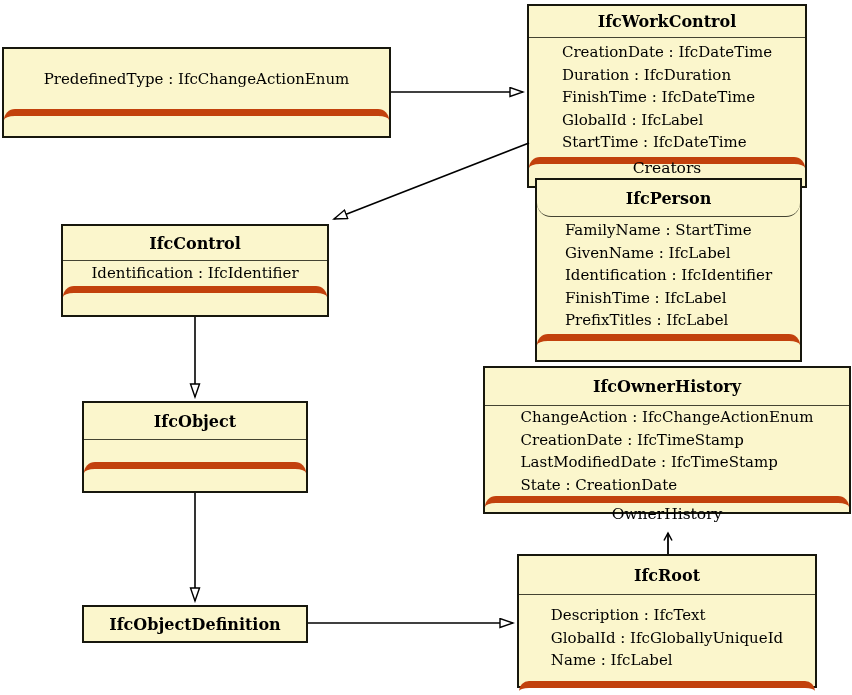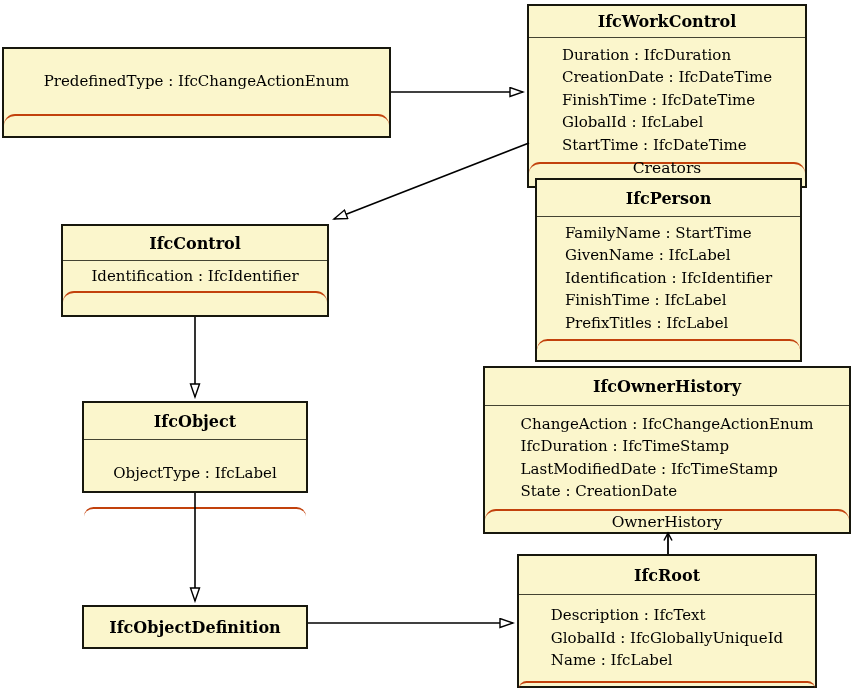--- a/index.html
+++ b/index.html
@@ -16,54 +16,54 @@
     font-weight:bold;font-size:16px;border-bottom:1px solid #444432;
     white-space:nowrap;flex:0 0 auto;
   }
   .uml-box.single .uml-title{border-bottom:none;flex:1;}
   .uml-attrs{
     flex:1;display:flex;flex-direction:column;justify-content:center;
     align-items:center;font-size:15px;
   }
   .attrs-inner{width:-moz-fit-content;width:fit-content;margin:0 auto;text-align:left;}
   .uml-attr{line-height:22.5px;white-space:nowrap;}
-  .uml-empty{border-top:2px solid #c2410c;flex:0 0 auto;border-radius:11px;}
+  .uml-empty{border-top:7px solid #c2410c;flex:0 0 auto;border-radius:11px;}
   .edge-label{
     position:absolute;font-size:15.5px;white-space:nowrap;
     transform:translate(-50%,-50%);z-index:3;background:transparent;
   }
   .wires{position:absolute;left:0;top:0;width:852px;height:695px;z-index:10;pointer-events:none;}
   
   #box-workcontrol{z-index:1;}
   #label-creators{z-index:2;}
   #box-person{z-index:4;}
 </style>
 </head>
 <body>
 
 <div class="canvas">
 
   <div class="uml-box" id="box-workcontrol" style="left:527px;top:4px;width:280px;height:184px;">
     <div class="uml-title" style="height:31px;">IfcWorkControl</div>
     <div class="uml-attrs">
       <div class="attrs-inner">
+        <div class="uml-attr">CreationDate : IfcDateTime</div>
         <div class="uml-attr">Duration : IfcDuration</div>
-        <div class="uml-attr">CreationDate : IfcDateTime</div>
         <div class="uml-attr">FinishTime : IfcDateTime</div>
         <div class="uml-attr">GlobalId : IfcLabel</div>
         <div class="uml-attr">StartTime : IfcDateTime</div>
       </div>
     </div>
     <div class="uml-empty" style="height:22px;"></div>
   </div>
 
   <div class="edge-label" id="label-creators" style="left:667px;top:168px;">Creators</div>
 
   <div class="uml-box" id="box-person" style="left:535px;top:178px;width:267px;height:184px;">
-    <div class="uml-title" style="height:36px;">IfcPerson</div>
+    <div class="uml-title" style="height:36px;border-radius:14px;">IfcPerson</div>
     <div class="uml-attrs">
       <div class="attrs-inner">
         <div class="uml-attr">FamilyName : StartTime</div>
         <div class="uml-attr">GivenName : IfcLabel</div>
         <div class="uml-attr">Identification : IfcIdentifier</div>
         <div class="uml-attr">FinishTime : IfcLabel</div>
         <div class="uml-attr">PrefixTitles : IfcLabel</div>
       </div>
     </div>
     <div class="uml-empty" style="height:19px;"></div>
@@ -83,44 +83,39 @@
     <div class="uml-attrs">
       <div class="attrs-inner">
         <div class="uml-attr">Identification : IfcIdentifier</div>
       </div>
     </div>
     <div class="uml-empty" style="height:22px;"></div>
   </div>
 
   <div class="uml-box" style="left:82px;top:401px;width:226px;height:92px;gap:22px;">
     <div class="uml-title" style="height:36px;">IfcObject</div>
-    <div class="uml-attrs">
-      <div class="attrs-inner">
-        <div class="uml-attr">ObjectType : IfcLabel</div>
-      </div>
-    </div>
     <div class="uml-empty" style="height:17px;"></div>
   </div>
 
-  <div class="uml-box" style="left:483px;top:366px;width:368px;height:168px;">
+  <div class="uml-box" style="left:483px;top:366px;width:368px;height:148px;">
     <div class="uml-title" style="height:37px;">IfcOwnerHistory</div>
     <div class="uml-attrs">
       <div class="attrs-inner">
         <div class="uml-attr">ChangeAction : IfcChangeActionEnum</div>
-        <div class="uml-attr">IfcDuration : IfcTimeStamp</div>
+        <div class="uml-attr">CreationDate : IfcTimeStamp</div>
         <div class="uml-attr">LastModifiedDate : IfcTimeStamp</div>
         <div class="uml-attr">State : CreationDate</div>
       </div>
     </div>
     <div class="uml-empty" style="height:21px;display:flex;align-items:center;justify-content:center;">
       <span style="font-size:15.5px;">OwnerHistory</span>
     </div>
   </div>
 
-  <div class="uml-box single" style="left:82px;top:605px;width:226px;height:44px;">
+  <div class="uml-box single" style="left:82px;top:605px;width:226px;height:38px;">
     <div class="uml-title">IfcObjectDefinition</div>
   </div>
 
   <div class="uml-box" style="left:517px;top:554px;width:300px;height:134px;gap:9px;">
     <div class="uml-title" style="height:38px;">IfcRoot</div>
     <div class="uml-attrs">
       <div class="attrs-inner">
         <div class="uml-attr">Description : IfcText</div>
         <div class="uml-attr">GlobalId : IfcGloballyUniqueId</div>
         <div class="uml-attr">Name : IfcLabel</div>

